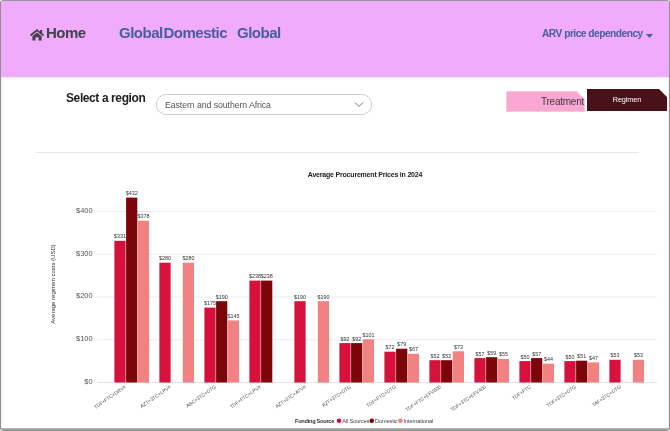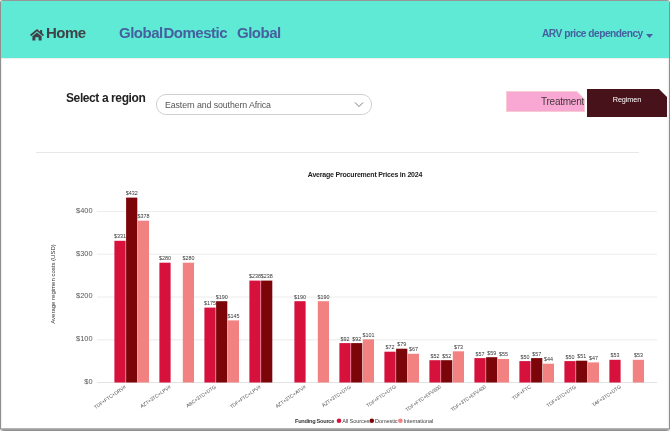--- a/index.html
+++ b/index.html
@@ -1,26 +1,26 @@
 <!DOCTYPE html>
 <html><head><meta charset="utf-8"><style>
 *{margin:0;padding:0;box-sizing:border-box}
 html,body{width:670px;height:431px}
 body{font-family:"Liberation Sans",sans-serif;background:#fff;position:relative;overflow:hidden;
 border-left:1px solid #8f8f8f;border-right:1px solid #8f8f8f;border-top:1px solid #969696;border-radius:3px;box-shadow:inset 0 0 2px rgba(0,0,0,0.22)}
 .abs{position:absolute}
-.nav{position:absolute;left:0;top:0;width:100%;height:58px;background:#5eead4;border-bottom:1px solid #ededed}
+.nav{position:absolute;left:0;top:0;width:100%;height:77px;background:#f0abfc;border-bottom:1px solid #ededed}
 .nl{position:absolute;top:23px;font-size:15px;font-weight:bold;color:#45609f;letter-spacing:-0.5px}
 .dark{color:#3f4347}
 .sm{position:absolute;top:27px;font-size:10.2px;font-weight:bold;color:#45609f;letter-spacing:-0.5px}
 .selwrap{position:absolute;left:155px;top:93px;width:216px;height:21px;border:1px solid #d0d0d0;border-radius:10px;background:#fff}
 .selwrap span{position:absolute;left:8px;top:5px;font-size:8.8px;letter-spacing:-0.1px;color:#555}
 .btn1{position:absolute;left:505px;top:90px;width:79px;height:21px;background:#f6ccd2;clip-path:polygon(0 0,calc(100% - 8px) 0,100% 8px,100% 100%,0 100%)}
 .btn1 i{position:absolute;left:1px;top:1px;right:1px;bottom:1px;background:#f9a8d4;clip-path:polygon(0 0,calc(100% - 7.5px) 0,100% 7.5px,100% 100%,0 100%);font-style:normal;font-size:10px;letter-spacing:-0.25px;color:#46383c;text-align:right;line-height:19px}
-.btn2{position:absolute;left:586px;top:88px;width:80px;height:28px;background:#471219;clip-path:polygon(0 0,calc(100% - 8px) 0,100% 8px,100% 100%,0 100%);font-size:7.3px;letter-spacing:-0.1px;color:#fff;text-align:center;line-height:22px}
+.btn2{position:absolute;left:586px;top:88px;width:80px;height:22px;background:#471219;clip-path:polygon(0 0,calc(100% - 8px) 0,100% 8px,100% 100%,0 100%);font-size:7.3px;letter-spacing:-0.1px;color:#fff;text-align:center;line-height:22px}
 .divider{position:absolute;left:35px;top:151px;width:603px;height:1px;background:#e7e7e7}
 .botbar{position:absolute;left:0;bottom:0;width:100%;height:3px;background:linear-gradient(#bdbdbd,#848484);border-radius:0 0 3px 3px}
 </style></head>
 <body>
 <div class="nav">
 <svg class="abs" style="left:28.5px;top:28px" width="14" height="11.5" viewBox="0 0 13.5 11">
       <path d="M6.75 0 L0 5.6 L1.05 6.85 L6.75 2.15 L12.45 6.85 L13.5 5.6 L11.7 4.1 L11.7 0.9 L9.75 0.9 L9.75 2.5 Z" fill="#3f4347"></path>
       <path d="M6.75 3.4 L2.3 7.05 L2.3 11 L5.2 11 L5.2 7.9 L8.3 7.9 L8.3 11 L11.2 11 L11.2 7.05 Z" fill="#3f4347"></path>
     </svg>
 <div class="nl dark" style="left:45px">Home</div>

